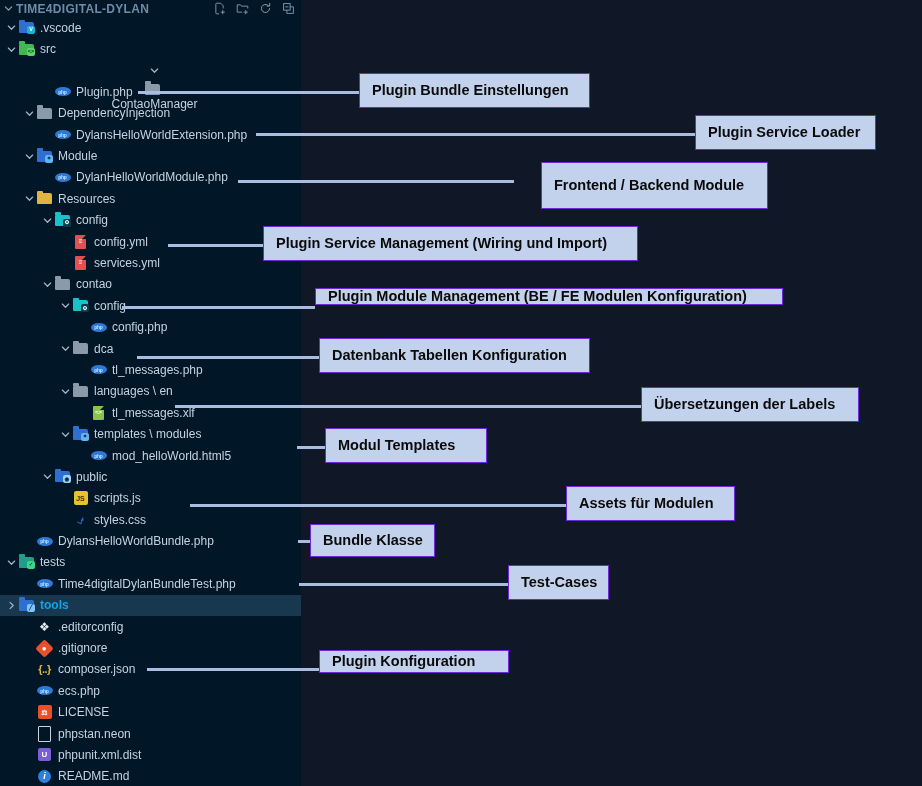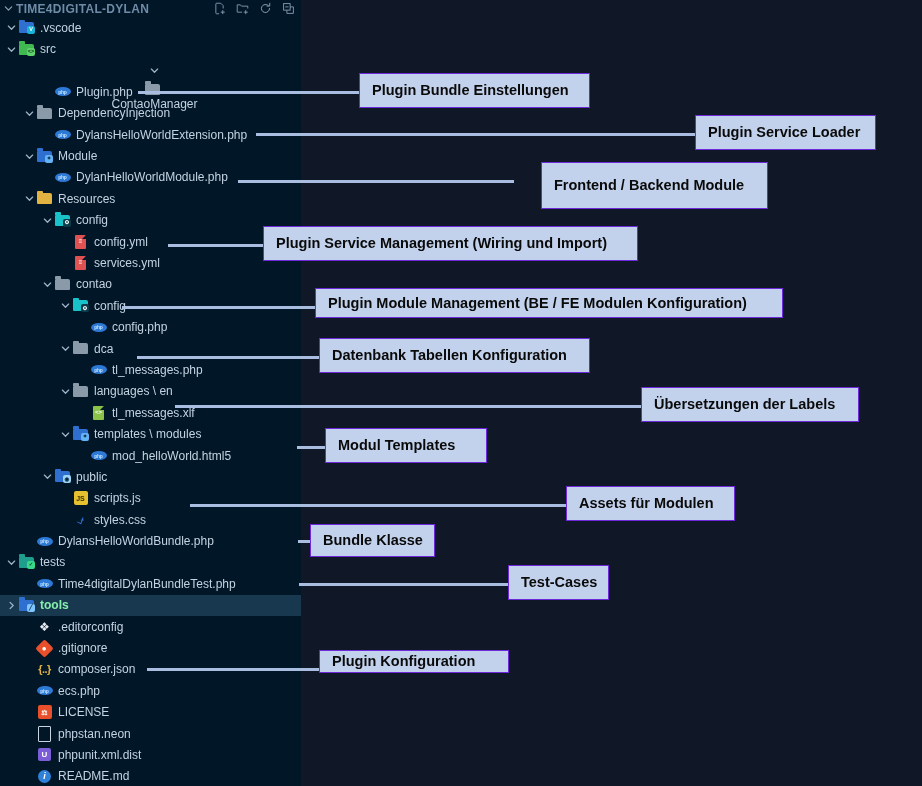--- a/index.html
+++ b/index.html
@@ -53,21 +53,21 @@
   }
   .row .chev.none{visibility:hidden;}
   .ico{
     width:17px;height:17px;flex:0 0 auto;margin-right:5px;
     display:flex;align-items:center;justify-content:center;
     position:relative;
   }
   .lbl{
     font-size:12px;color:#c3d3e2;line-height:1;
   }
-  .row.selected .lbl{color:#86efac;font-weight:bold;}
+  .row.selected .lbl{color:#0ea5e9;font-weight:bold;}
 
   
   .f-plain{
     width:15px;height:11px;background:#8b9aa8;border-radius:1px 2px 1px 1px;
     position:relative;
   }
   .f-plain:before{
     content:"";position:absolute;left:0;top:-2.5px;width:6px;height:3px;
     background:#8b9aa8;border-radius:1px 1px 0 0;
   }
@@ -552,21 +552,21 @@
   <div class="anno-layer" id="anno">
       <div class="conn" style="left: 138px; top: 91px; width: 221px;"></div>
       <div class="tag" style="left: 359px; top: 73px; width: 231px; height: 35px;">Plugin Bundle Einstellungen</div>
       <div class="conn" style="left: 256px; top: 133px; width: 439px;"></div>
       <div class="tag" style="left: 695px; top: 115px; width: 181px; height: 35px;">Plugin Service Loader</div>
       <div class="conn" style="left: 238px; top: 180px; width: 276px;"></div>
       <div class="tag" style="left: 514px; top: 162px; width: 227px; height: 47px; margin-left: 27px;">Frontend / Backend Module</div>
       <div class="conn" style="left: 168px; top: 244px; width: 95px;"></div>
       <div class="tag" style="left: 263px; top: 226px; width: 375px; height: 35px;">Plugin Service Management (Wiring und Import)</div>
       <div class="conn" style="left: 122px; top: 306px; width: 193px;"></div>
-      <div class="tag" style="left: 315px; top: 288px; width: 468px; height: 30px;">Plugin Module Management (BE / FE Modulen Konfiguration)</div>
+      <div class="tag" style="left: 315px; top: 288px; width: 468px; height: 17px;">Plugin Module Management (BE / FE Modulen Konfiguration)</div>
       <div class="conn" style="left: 137px; top: 356px; width: 182px;"></div>
       <div class="tag" style="left: 319px; top: 338px; width: 271px; height: 35px;">Datenbank Tabellen Konfiguration</div>
       <div class="conn" style="left: 175px; top: 405px; width: 466px;"></div>
       <div class="tag" style="left: 641px; top: 387px; width: 218px; height: 35px;">Übersetzungen der Labels</div>
       <div class="conn" style="left: 297px; top: 446px; width: 28px;"></div>
       <div class="tag" style="left: 325px; top: 428px; width: 162px; height: 35px;">Modul Templates</div>
       <div class="conn" style="left: 190px; top: 504px; width: 376px;"></div>
       <div class="tag" style="left: 566px; top: 486px; width: 169px; height: 35px;">Assets für Modulen</div>
       <div class="conn" style="left: 298px; top: 540px; width: 12px;"></div>
       <div class="tag" style="left: 310px; top: 524px; width: 125px; height: 33px;">Bundle Klasse</div>

